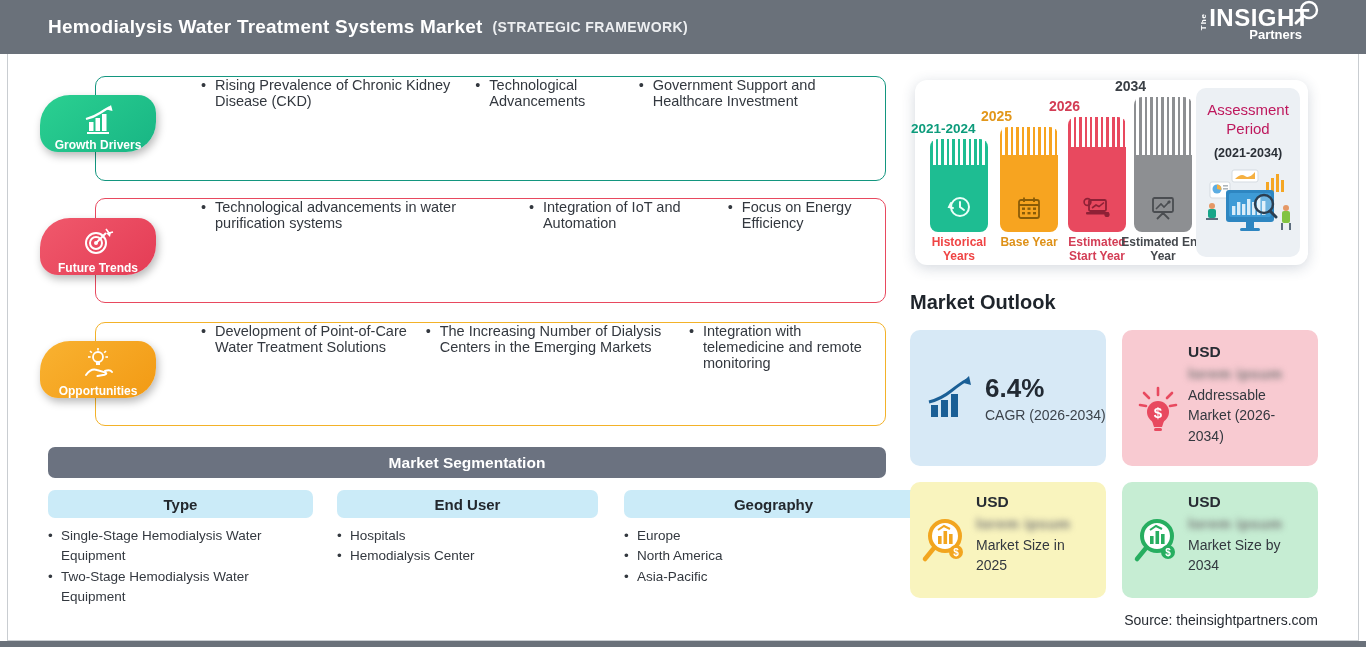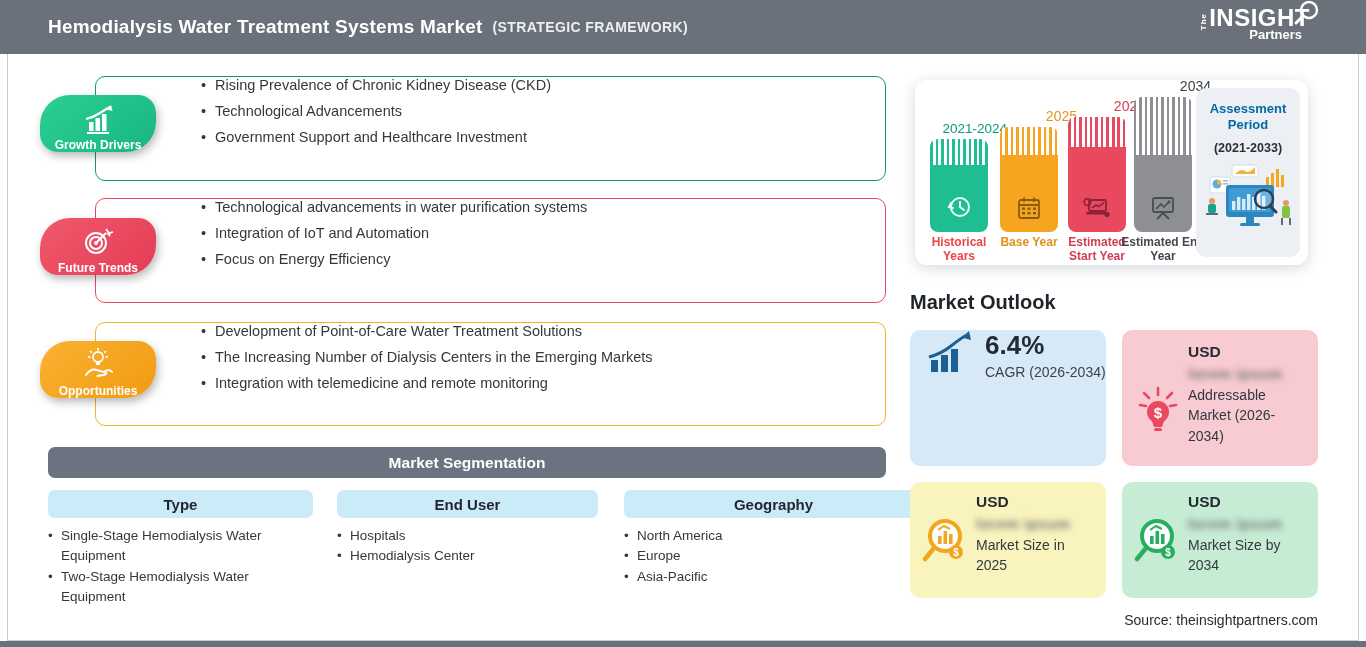--- a/index.html
+++ b/index.html
@@ -22,21 +22,21 @@
   
   .frame { position:absolute; left:7px; right:7px; top:54px; bottom:6px;
            border:1px solid #c9cdd1; border-top:none; pointer-events:none; }
   .ftr { position:absolute; left:0; bottom:0; width:1366px; height:6px; background:#6A717A; }
 
   
   .info-box { position:absolute; left:95px; width:791px; border-radius:10px; background:#fff; }
   .box-drivers { top:76px;  height:105px; border:1.6px solid #13967F; }
   .box-trends  { top:198px; height:105px; border:1.6px solid #E8495F; }
   .box-opps    { top:322px; height:104px; border:1.6px solid #F3B229; }
-  .info-box ul { list-style:none; height:100%; display:flex; flex-direction:column;
+  .info-box ul { list-style:none; height:100%; display:flex; flex-direction:row;
                  gap:10px; padding-left:105px; }
   .info-box li { font-size:14.5px; color:#33383F; position:relative; padding-left:14px; }
   .info-box li::before { content:"•"; position:absolute; left:0; color:#33383F; }
 
   .pill { position:absolute; left:40px; width:116px; height:57px;
           border-radius:30px 18px 30px 18px; display:flex; flex-direction:column;
           align-items:center; justify-content:flex-end; color:#fff;
           box-shadow:2px 4px 9px rgba(0,0,0,.28); }
   .pill-drivers { top:95px;  background:linear-gradient(140deg,#2BD091,#18B584); }
   .pill-trends  { top:218px; background:linear-gradient(140deg,#F0596C,#E43C55); }
@@ -73,42 +73,42 @@
   .tb3 { left:153px; height:115px; }
   .tb4 { left:219px; height:135px; }
   .tb1 .tl-stripes { height:26px; background:repeating-linear-gradient(90deg,#1EBD92 0 2.5px,#fff 2.5px 5.5px); }
   .tb2 .tl-stripes { height:28px; background:repeating-linear-gradient(90deg,#F7A420 0 2.5px,#fff 2.5px 5.5px); }
   .tb3 .tl-stripes { height:30px; background:repeating-linear-gradient(90deg,#E8495F 0 2.5px,#fff 2.5px 5.5px); }
   .tb4 .tl-stripes { height:58px; background:repeating-linear-gradient(90deg,#8D8F92 0 2.5px,#fff 2.5px 5.5px); }
   .tb1 .tl-solid { background:#1EBD92; }
   .tb2 .tl-solid { background:#F7A420; }
   .tb3 .tl-solid { background:#E8495F; }
   .tb4 .tl-solid { background:#8D8F92; }
-  .tl-year { position:absolute; width:96px; text-align:right; font-weight:400; font-size:14px; }
+  .tl-year { position:absolute; width:96px; text-align:left; font-weight:700; font-size:14px; }
   .ty1 { left:-4px;  bottom:129px; color:#0C9B7B; font-size:13.5px; }
   .ty2 { left:66px;  bottom:141px; color:#E2971B; }
   .ty3 { left:134px; bottom:151px; color:#D33D55; }
   .ty4 { left:200px; bottom:171px; color:#3B4046; }
   .tl-cap { position:absolute; top:155px; width:84px; text-align:center; font-weight:800;
             font-size:12px; line-height:1.18; }
   .tc1 { left:2px;   color:#ef4444; }
   .tc2 { left:72px;  color:#DE9118; }
   .tc3 { left:140px; color:#D33D55; }
   .tc4 { left:206px; color:#45494E; }
   .assess { position:absolute; left:281px; top:8px; width:104px; height:169px; background:#ECF0F4;
             border-radius:10px; text-align:center; padding-top:13px; }
-  .assess-t1 { font-size:13px; font-weight:700; color:#0369a1; line-height:1.25; }
+  .assess-t1 { font-size:15px; font-weight:400; color:#be185d; line-height:1.25; }
   .assess-t2 { font-size:12.5px; font-weight:600; color:#2A2F36; margin-top:7px; }
   .assess svg { margin-top:8px; }
 
   
   .mo-title { position:absolute; left:910px; top:291px; font-size:20px; font-weight:800; color:#1E242B; }
   .card { position:absolute; width:196px; border-radius:10px; }
   .card-cagr { left:910px; top:330px; height:136px; background:#D7E9F6;
-               display:flex; padding-left:15px; }
+               display:flex; align-items:center; padding-left:15px; }
   .cagr-txt { margin-left:10px; }
   .cagr-val { font-size:26px; font-weight:800; color:#222A33; }
   .cagr-lbl { font-size:14px; color:#3C434B; margin-top:3px; }
   .card-pink  { left:1122px; top:330px; height:136px; background:#F8CAD1; }
   .card-yellow{ left:910px;  top:482px; height:116px; background:#F9F4BE; }
   .card-green { left:1122px; top:482px; height:116px; background:#C6EDD3; }
   .card .ic { position:absolute; }
   .card-pink  .ic { left:10px; top:54px; }
   .card-yellow .ic{ left:8px;  top:32px; }
   .card-green .ic { left:8px;  top:32px; }
@@ -208,22 +208,22 @@
 <div class="seg-h seg-h3">Geography</div>
 <ul class="seg-list seg-l1">
   <li>Single-Stage Hemodialysis Water Equipment</li>
   <li>Two-Stage Hemodialysis Water Equipment</li>
 </ul>
 <ul class="seg-list seg-l2">
   <li>Hospitals</li>
   <li>Hemodialysis Center</li>
 </ul>
 <ul class="seg-list seg-l3">
+  <li>Europe</li>
   <li>North America</li>
-  <li>Europe</li>
   <li>Asia-Pacific</li>
 </ul>
 
 <div class="tl-card">
   <span class="tl-year ty1">2021-2024</span>
   <span class="tl-year ty2">2025</span>
   <span class="tl-year ty3">2026</span>
   <span class="tl-year ty4">2034</span>
 
   <div class="tl-bar tb1">
@@ -281,21 +281,21 @@
     </div>
   </div>
 
   <span class="tl-cap tc1">Historical Years</span>
   <span class="tl-cap tc2">Base Year</span>
   <span class="tl-cap tc3">Estimated Start Year</span>
   <span class="tl-cap tc4">Estimated End Year</span>
 
   <div class="assess">
     <div class="assess-t1">Assessment Period</div>
-    <div class="assess-t2">(2021-2033)</div>
+    <div class="assess-t2">(2021-2034)</div>
     <svg width="92" height="66" viewBox="0 0 92 66">
       <rect x="30" y="2" width="26" height="12" rx="2" fill="#fff" stroke="#D5DBE1"></rect>
       <path d="M33 11 q6 -6 10 -3 t10 -4 v7 h-20 z" fill="#F5B041"></path>
       <rect x="8" y="14" width="20" height="16" rx="2" fill="#fff" stroke="#D5DBE1"></rect>
       <circle cx="15" cy="21" r="4.5" fill="#5DADE2"></circle>
       <path d="M15 21 L15 16.5 A4.5 4.5 0 0 1 19.3 22 Z" fill="#F5B041"></path>
       <rect x="21" y="17" width="5" height="1.6" fill="#AEB6BD"></rect>
         <rect x="21" y="20" width="5" height="1.6" fill="#AEB6BD"></rect>
       <g fill="#F5A623">
         <rect x="64" y="14" width="3" height="10"></rect>

